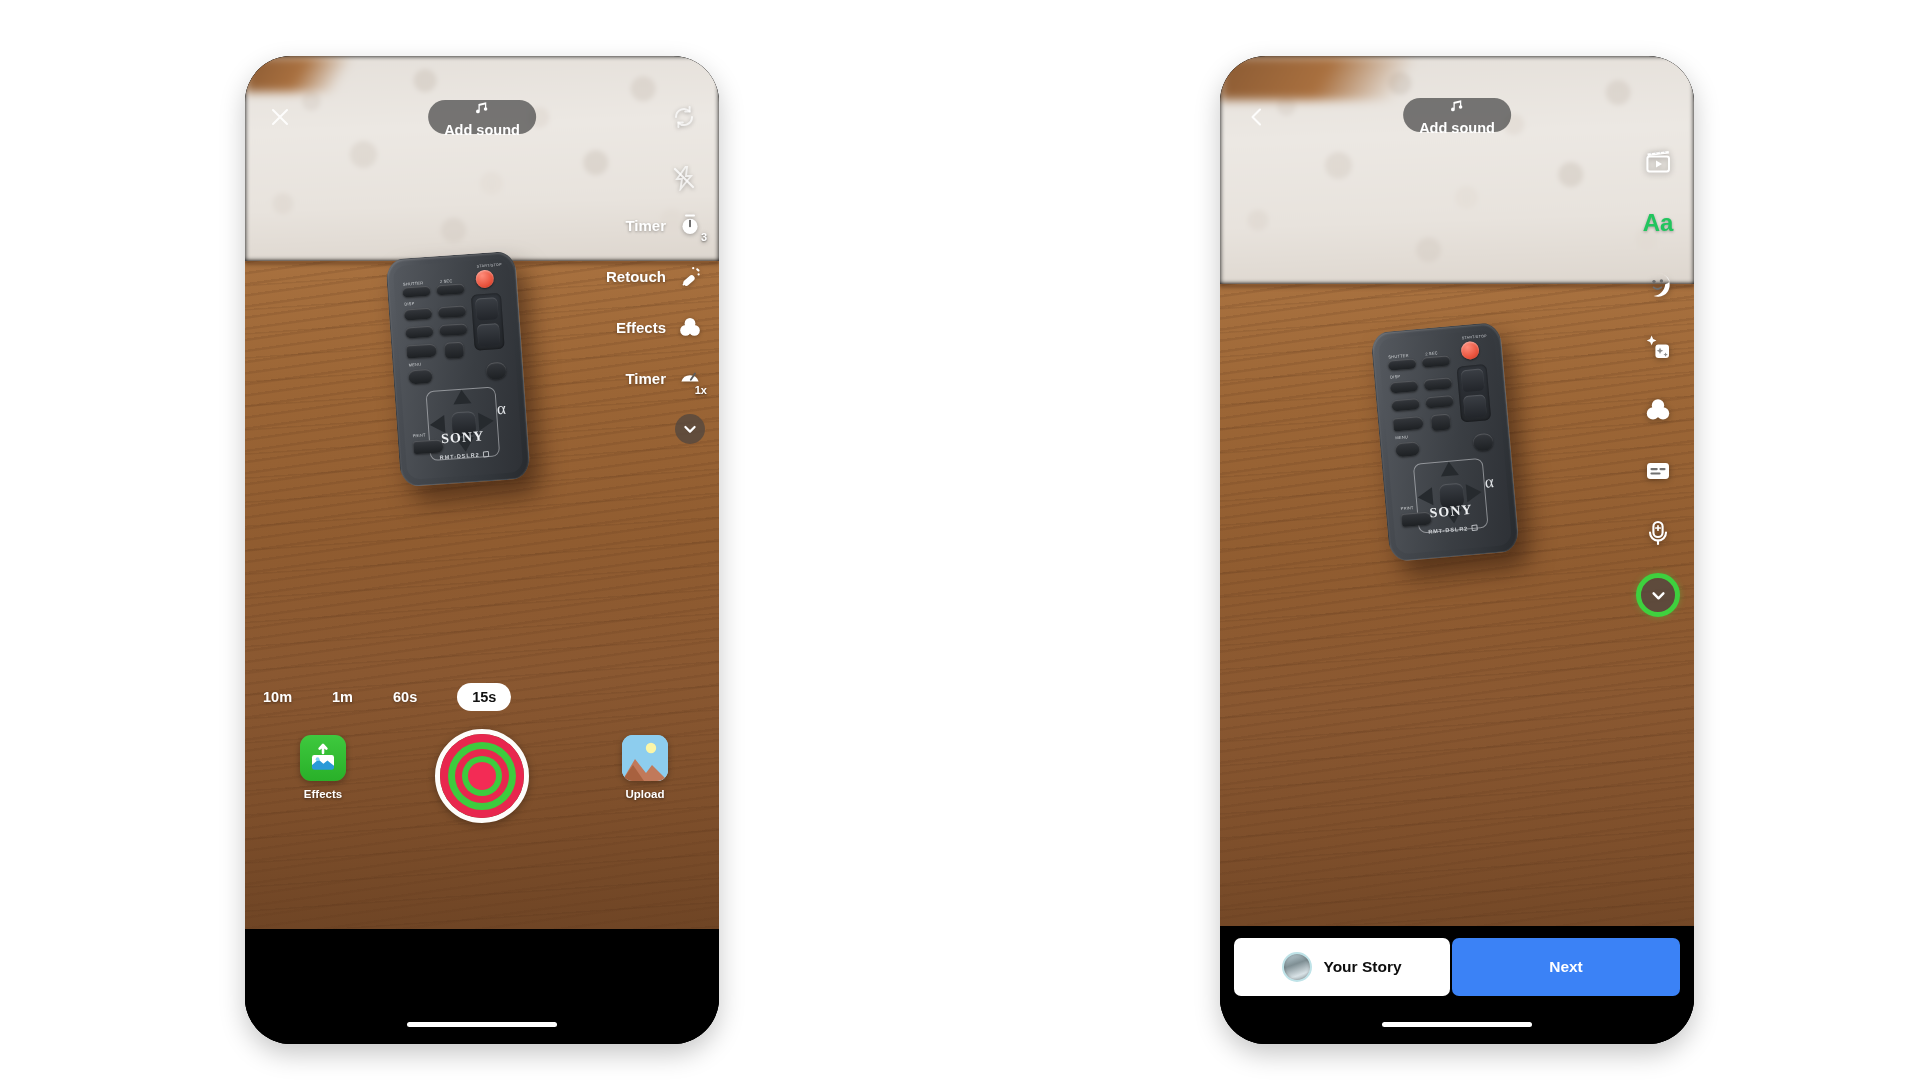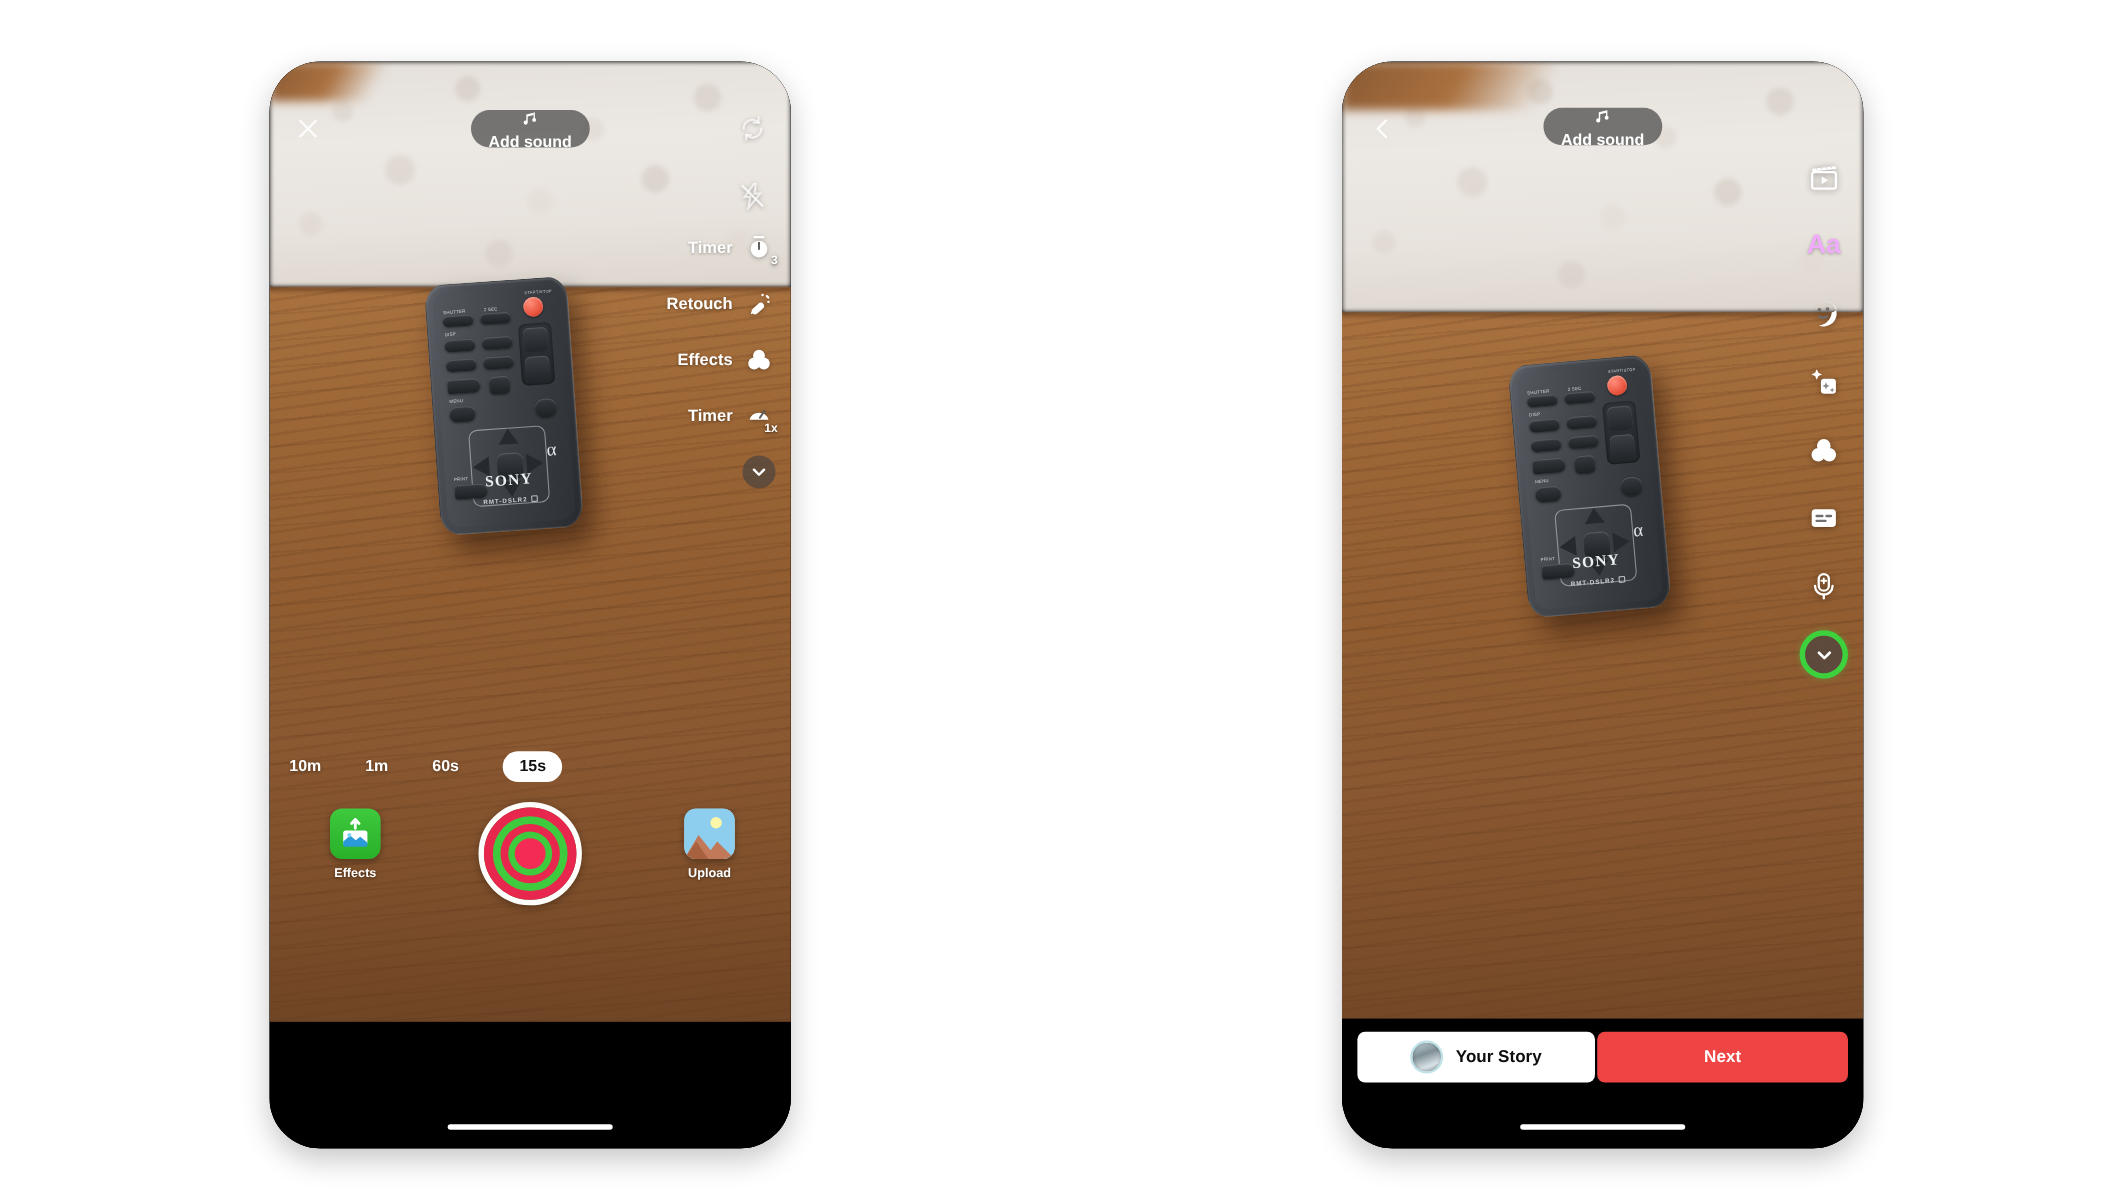--- a/index.html
+++ b/index.html
@@ -257,30 +257,30 @@
     position:relative;
   }
   .r-ico { filter:drop-shadow(0 1px 3px rgba(0,0,0,.35)); display:flex; }
   .green-ring {
     width:44px; height:44px; border-radius:50%;
     border:5px solid #3ed13e; background:rgba(86,72,62,.85);
     display:flex; align-items:center; justify-content:center;
     box-shadow:0 0 6px rgba(62,209,62,.35);
   }
   .aa-txt {
-    color:#f0abfc; font-size:24px; font-weight:bold; line-height:1;
+    color:#22c55e; font-size:24px; font-weight:bold; line-height:1;
     text-shadow:0 1px 3px rgba(0,0,0,.3);
   }
 
   
   .action-bar {
     position:absolute; left:0; right:0; bottom:0; height:118px; background:#000;
   }
   .action-inner {
-    position:absolute; left:14px; right:14px; top:12px; height:46px;
+    position:absolute; left:14px; right:14px; top:12px; height:58px;
     display:flex; gap:2px;
   }
   .your-story {
     flex:0 0 216px; background:#fff; border-radius:7px;
     display:flex; align-items:center; justify-content:center; gap:11px;
   }
   .avatar {
     width:30px; height:30px; border-radius:50%;
     background:linear-gradient(160deg,#c3d6dd 0%,#7f8f94 40%,#d8e2e6 75%,#9aa7ab 100%);
     border:2px solid #bfe3e8; box-shadow:inset 0 0 3px rgba(0,0,0,.3);
@@ -606,20 +606,20 @@
         </div>
       </div>
     </div>
 
     <div class="action-bar">
       <div class="action-inner">
         <div class="your-story">
           <span class="avatar"></span>
           <span class="ys-lbl">Your Story</span>
         </div>
-        <div class="next-btn" style="background: #ef4444;">
+        <div class="next-btn" style="background: #3b82f6;">
           <span class="next-lbl">Next</span>
         </div>
       </div>
       <div class="home-bar"></div>
     </div>
   </div>
 </div>
 
 </body></html>

